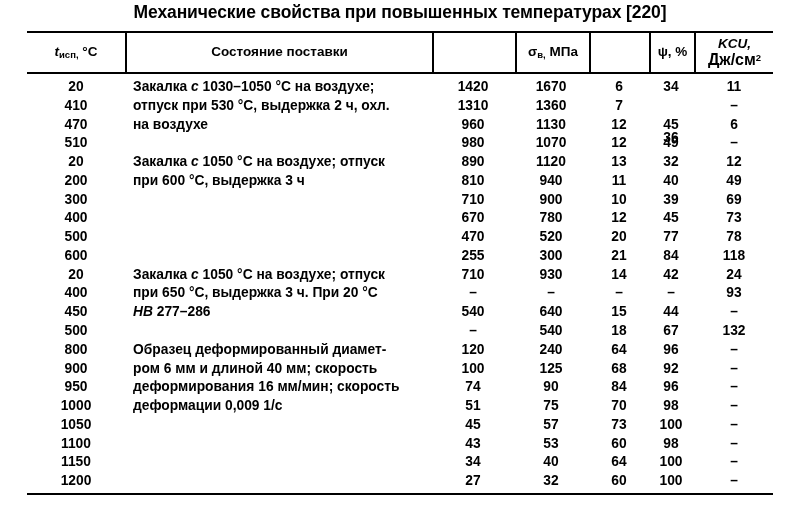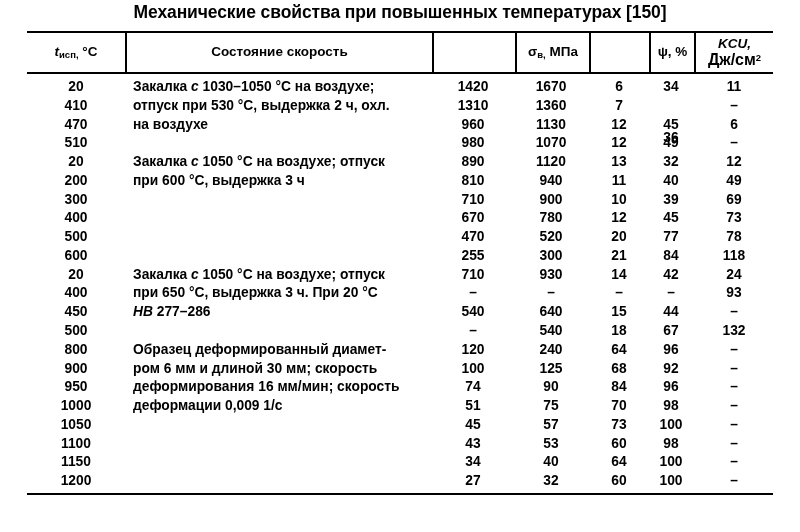--- a/index.html
+++ b/index.html
@@ -104,39 +104,39 @@
   }
   .cell.num   { text-align: center; }
   .cell.descr { text-align: left; font-weight: bold; }
   .cell .ital { font-style: italic; }
 </style>
 </head>
 <body>
 
 <div id="page">
 
-  <div class="title">Механические свойства при повышенных температурах [150]</div>
+  <div class="title">Механические свойства при повышенных температурах [220]</div>
 
   <div class="rule-top"></div>
   <div class="rule-head"></div>
   <div class="rule-bottom"></div>
 
   <div class="vrule" style="left:125px;"></div>
   <div class="vrule" style="left:432px;"></div>
   <div class="vrule" style="left:515px;"></div>
   <div class="vrule" style="left:589px;"></div>
   <div class="vrule" style="left:649px;"></div>
   <div class="vrule" style="left:694px;"></div>
 
   <div class="hdr" style="left:27px;width:98px;">
     <span><span class="ital">t</span><span class="sub">исп,</span>&nbsp;<span>°C</span></span>
   </div>
 
   <div class="hdr" style="left:127px;width:305px;">
-    <span>Состояние скорость</span>
+    <span>Состояние поставки</span>
   </div>
 
 
   <div class="hdr" style="left:517px;width:72px;">
     <span><span>σ</span><span class="sub">в,</span>&nbsp;<span>МПа</span></span>
   </div>
 
 
   <div class="hdr" style="left:651px;width:43px;">
     <span><span>ψ,</span>&nbsp;<span>%</span></span>
@@ -282,18 +282,18 @@
       <div class="cell num" style="left: 689px; top: 474.17px; width: 90px;">–</div>
       <div class="cell descr" style="left: 133px; top: 80px;"><span>Закалка </span><span class="ital">с</span><span> 1030–1050 °С на  воздухе;</span></div>
       <div class="cell descr" style="left: 133px; top: 98.77px;">отпуск при 530 °С, выдержка 2 ч, охл.</div>
       <div class="cell descr" style="left: 133px; top: 117.54px;">на воздухе</div>
       <div class="cell descr" style="left: 133px; top: 155.08px;"><span>Закалка </span><span class="ital">с</span><span> 1050 °С на воздухе; отпуск</span></div>
       <div class="cell descr" style="left: 133px; top: 173.85px;">при 600 °С, выдержка 3 ч</div>
       <div class="cell descr" style="left: 133px; top: 267.7px;"><span>Закалка </span><span class="ital">с</span><span> 1050 °С на воздухе; отпуск</span></div>
       <div class="cell descr" style="left: 133px; top: 286.47px;">при 650 °С, выдержка 3 ч. При 20 °С</div>
       <div class="cell descr" style="left: 133px; top: 305.24px;"><span class="ital">НВ </span><span>277–286</span></div>
       <div class="cell descr" style="left: 133px; top: 342.78px;">Образец деформированный диамет-</div>
-      <div class="cell descr" style="left: 133px; top: 361.55px;">ром 6 мм и длиной 30 мм; скорость</div>
+      <div class="cell descr" style="left: 133px; top: 361.55px;">ром 6 мм и длиной 40 мм; скорость</div>
       <div class="cell descr" style="left: 133px; top: 380.32px;">деформирования 16 мм/мин; скорость</div>
       <div class="cell descr" style="left: 133px; top: 399.09px;">деформации 0,009 1/с</div>
     </div>
 
 </div>
 
 </body></html>

